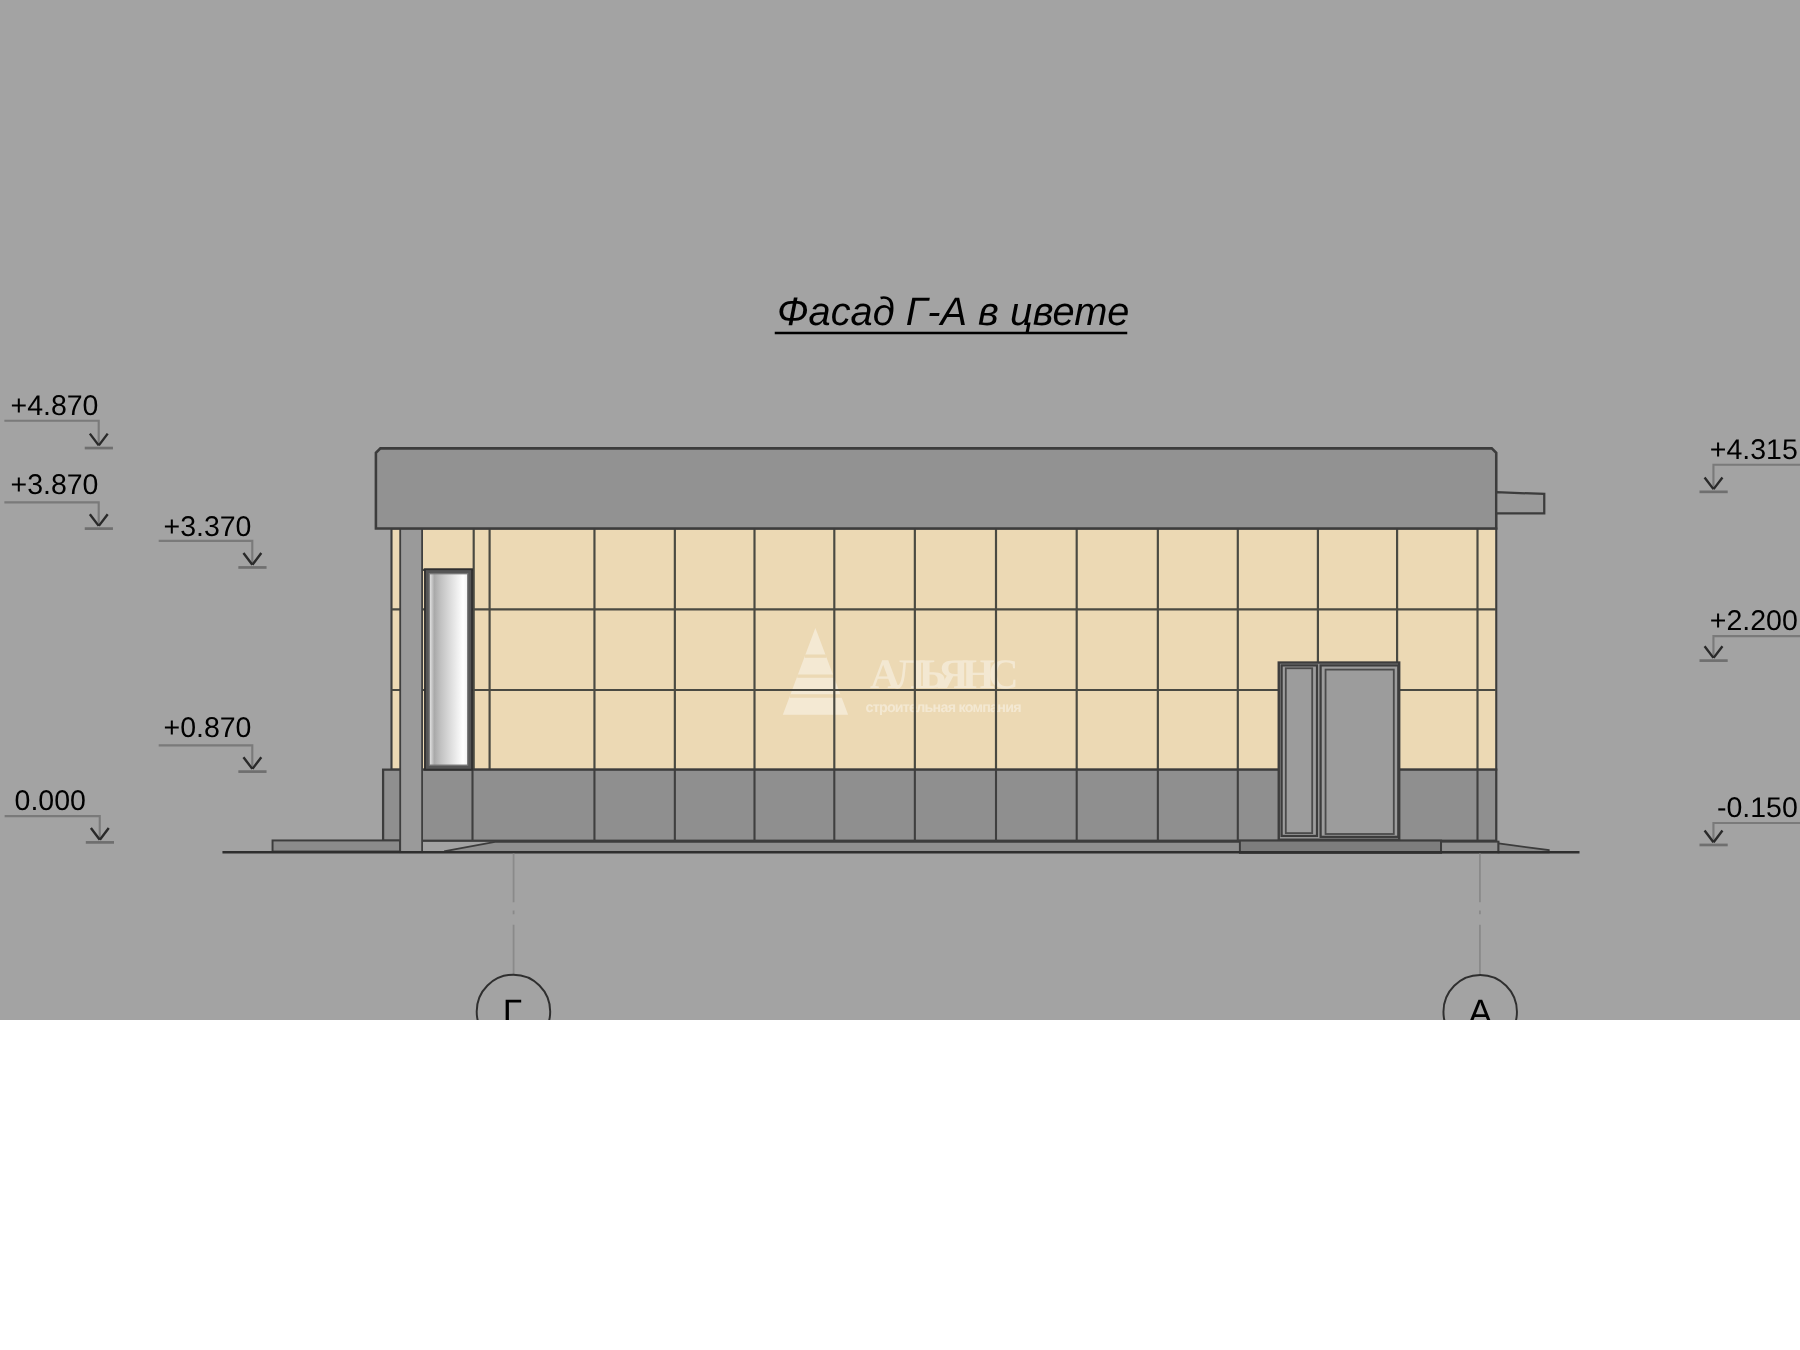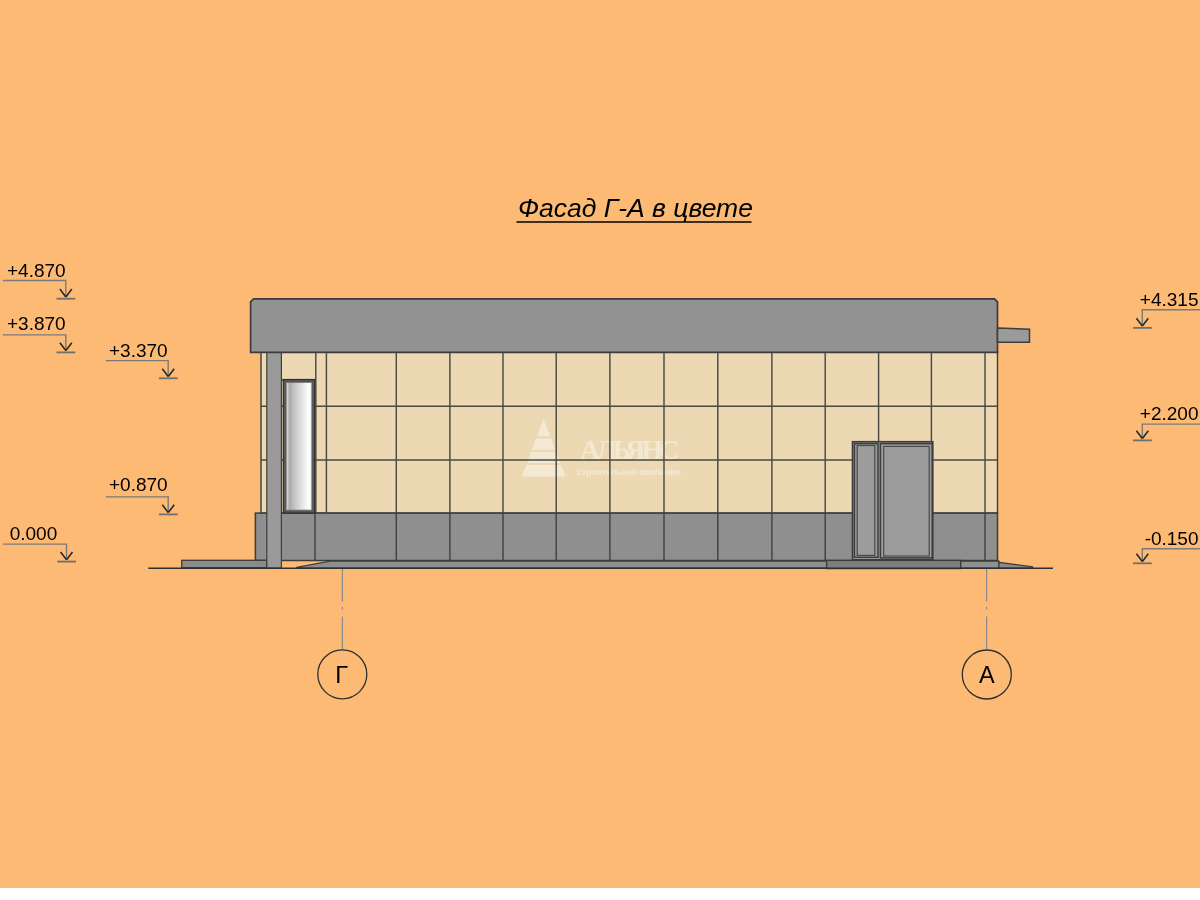--- a/index.html
+++ b/index.html
@@ -1,16 +1,16 @@
 <!DOCTYPE html>
 <html><head>
 <meta charset="utf-8">
 <style>
   html,body{margin:0;padding:0;background:#ffffff;}
-  #page{width:1200px;height:888px;position:relative;background:#fdba74;overflow:hidden;}
+  #page{width:1200px;height:680px;position:relative;background:#a3a3a3;overflow:hidden;}
   svg{display:block;}
   text{font-family:"Liberation Sans", sans-serif;}
 </style>
 </head>
 <body>
 <div id="page">
 <svg width="1200" height="900" viewBox="0 0 1200 900" xmlns="http://www.w3.org/2000/svg">
   <defs>
     <linearGradient id="glass" x1="0" y1="0" x2="1" y2="0">
       <stop offset="0" stop-color="#e9e9e9"></stop>

